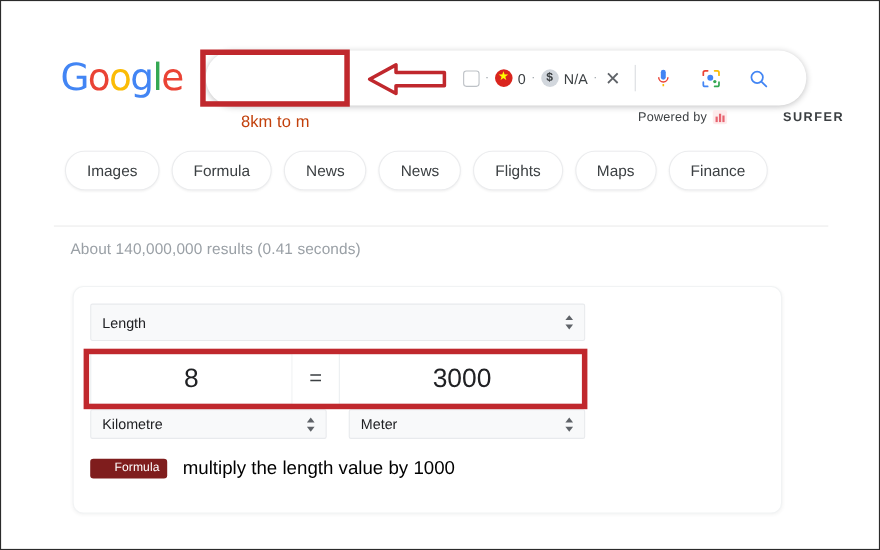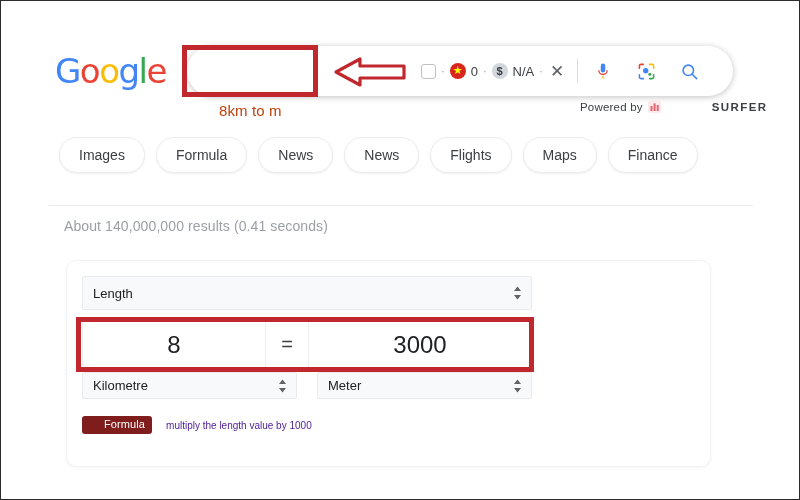--- a/index.html
+++ b/index.html
@@ -353,22 +353,22 @@
   .formula-badge {
     background: #7f1d1d;
     color: #ffffff;
     font-size: 11px;
     padding: 3px 7px 4px 22px;
     border-radius: 3px;
     letter-spacing: .1px;
     line-height: 11px;
   }
   .formula-text {
-    font-size: 10px;
-    color: #4c1d95;
+    font-size: 17px;
+    color: #000000;
   }
 </style>
 </head>
 <body>
 
 <div id="page">
 
   <div class="header">
 
     <div class="google-logo">

